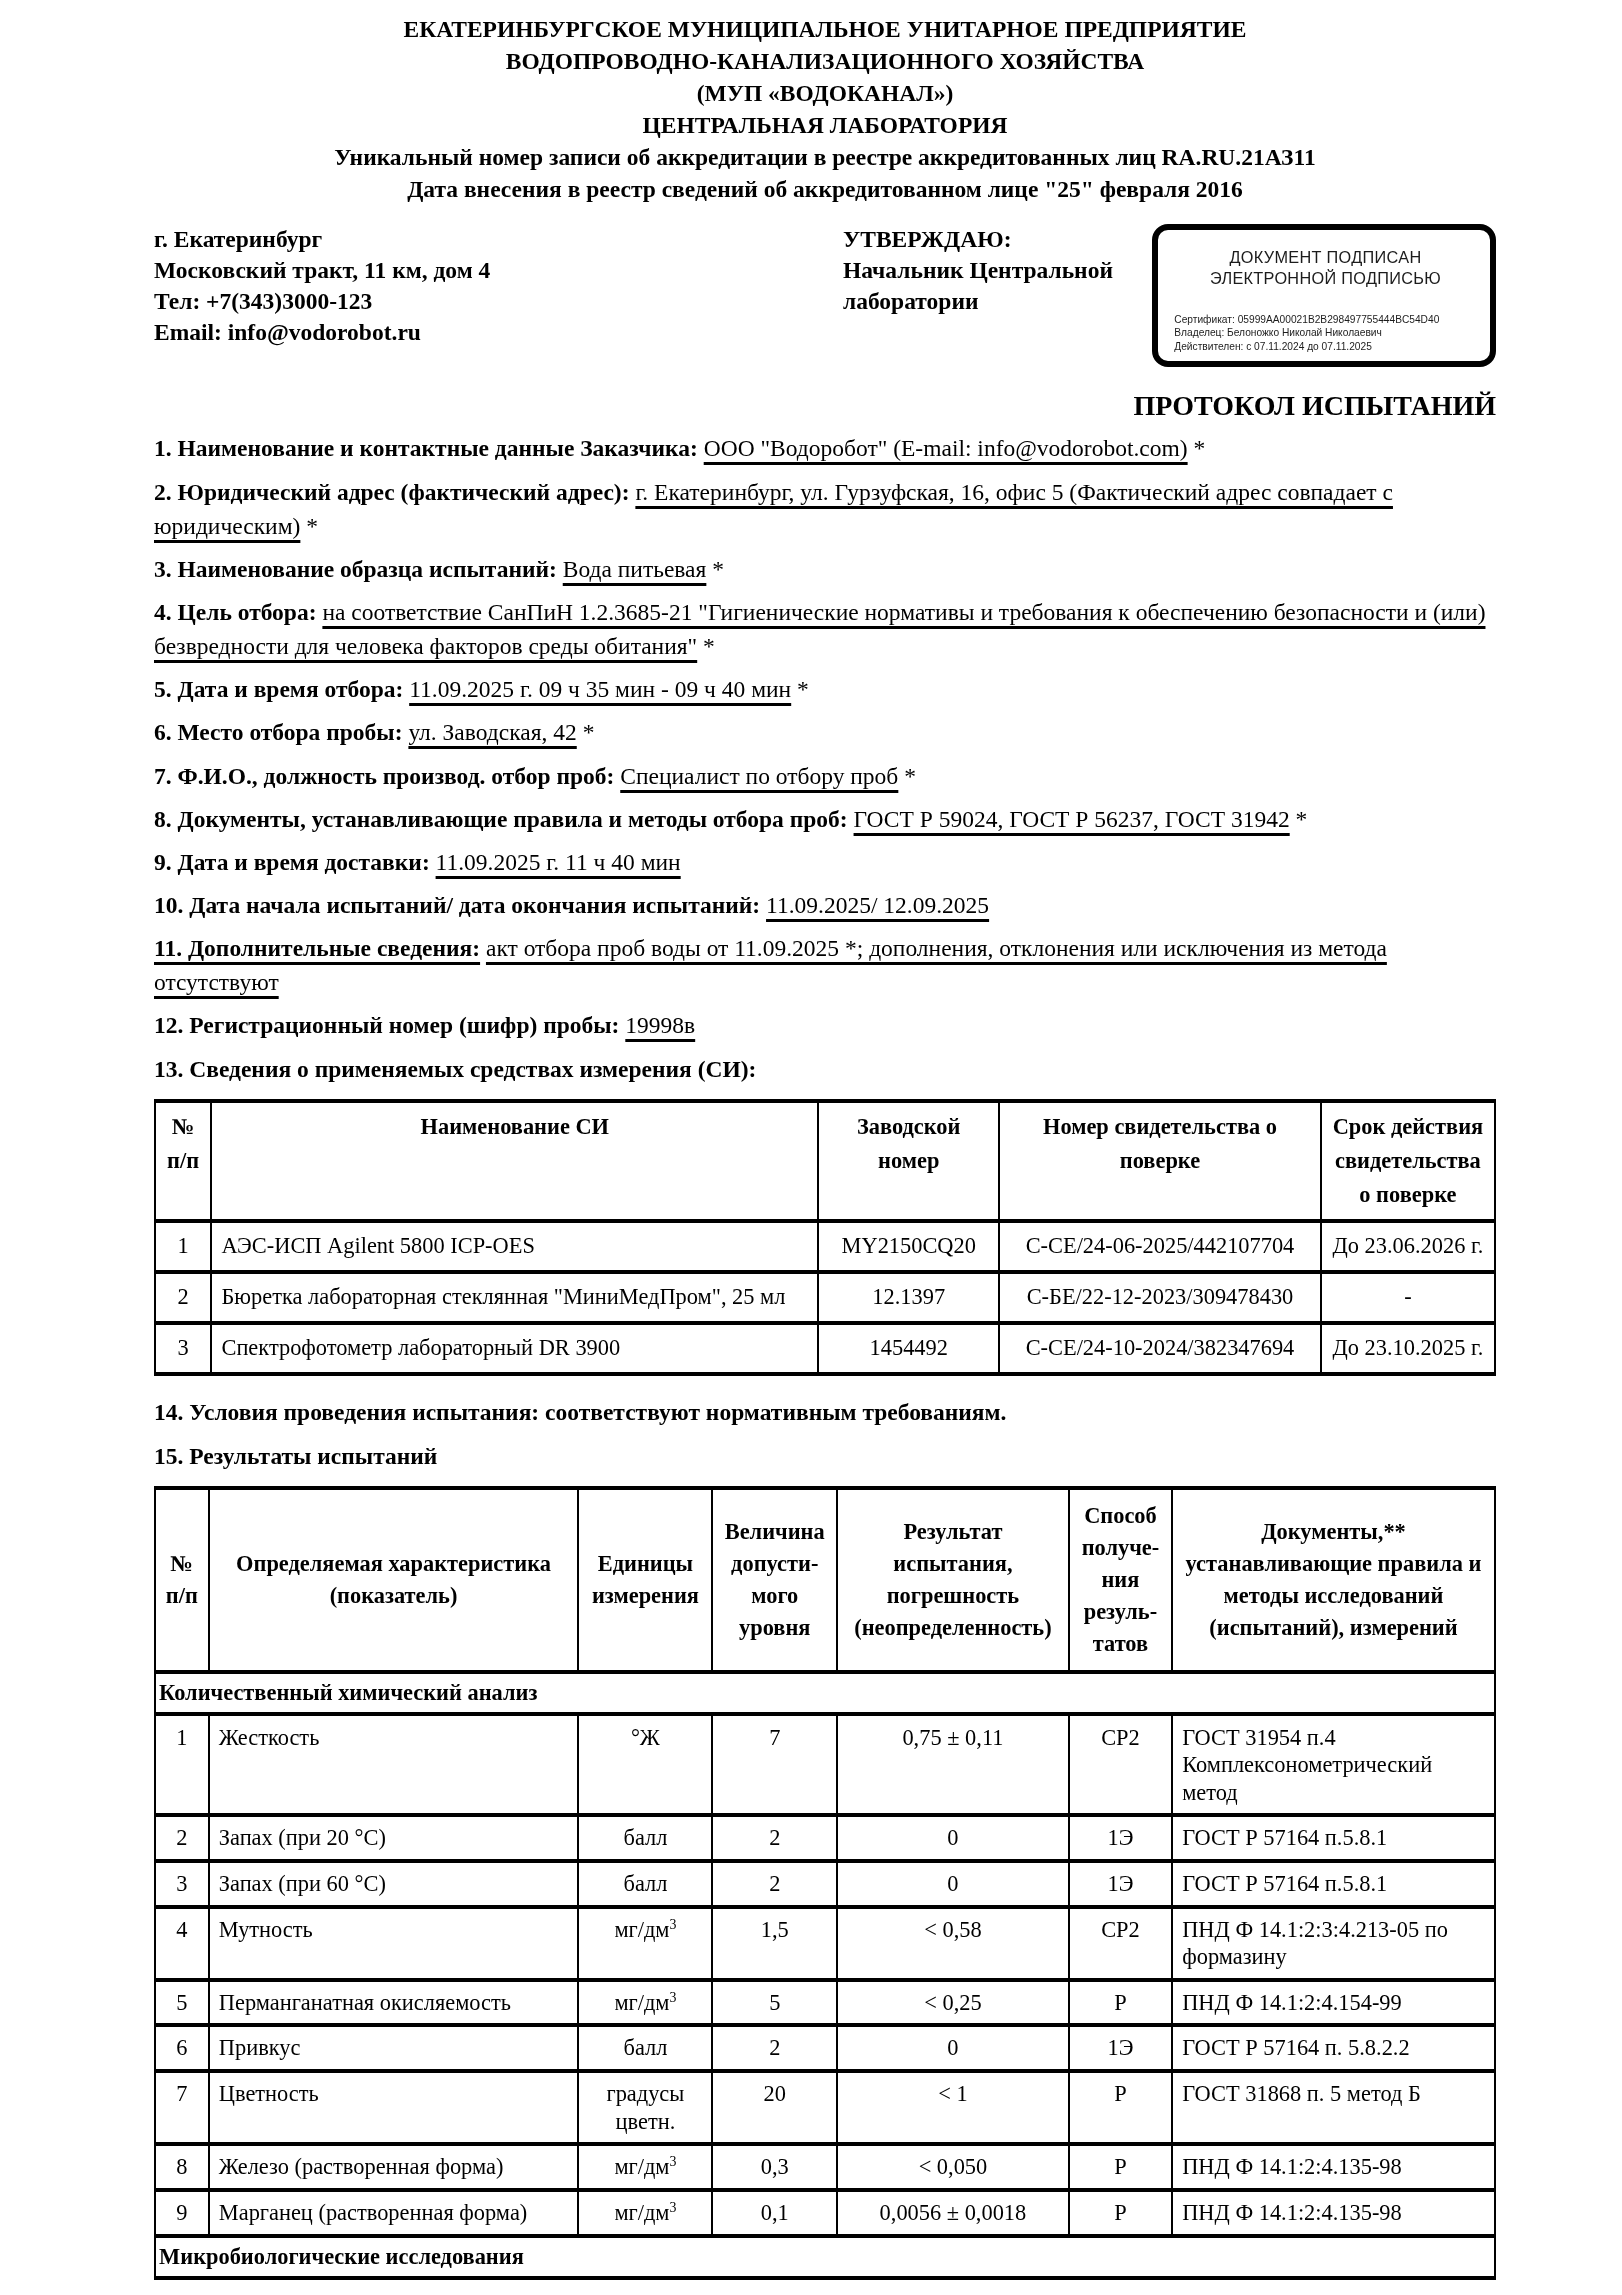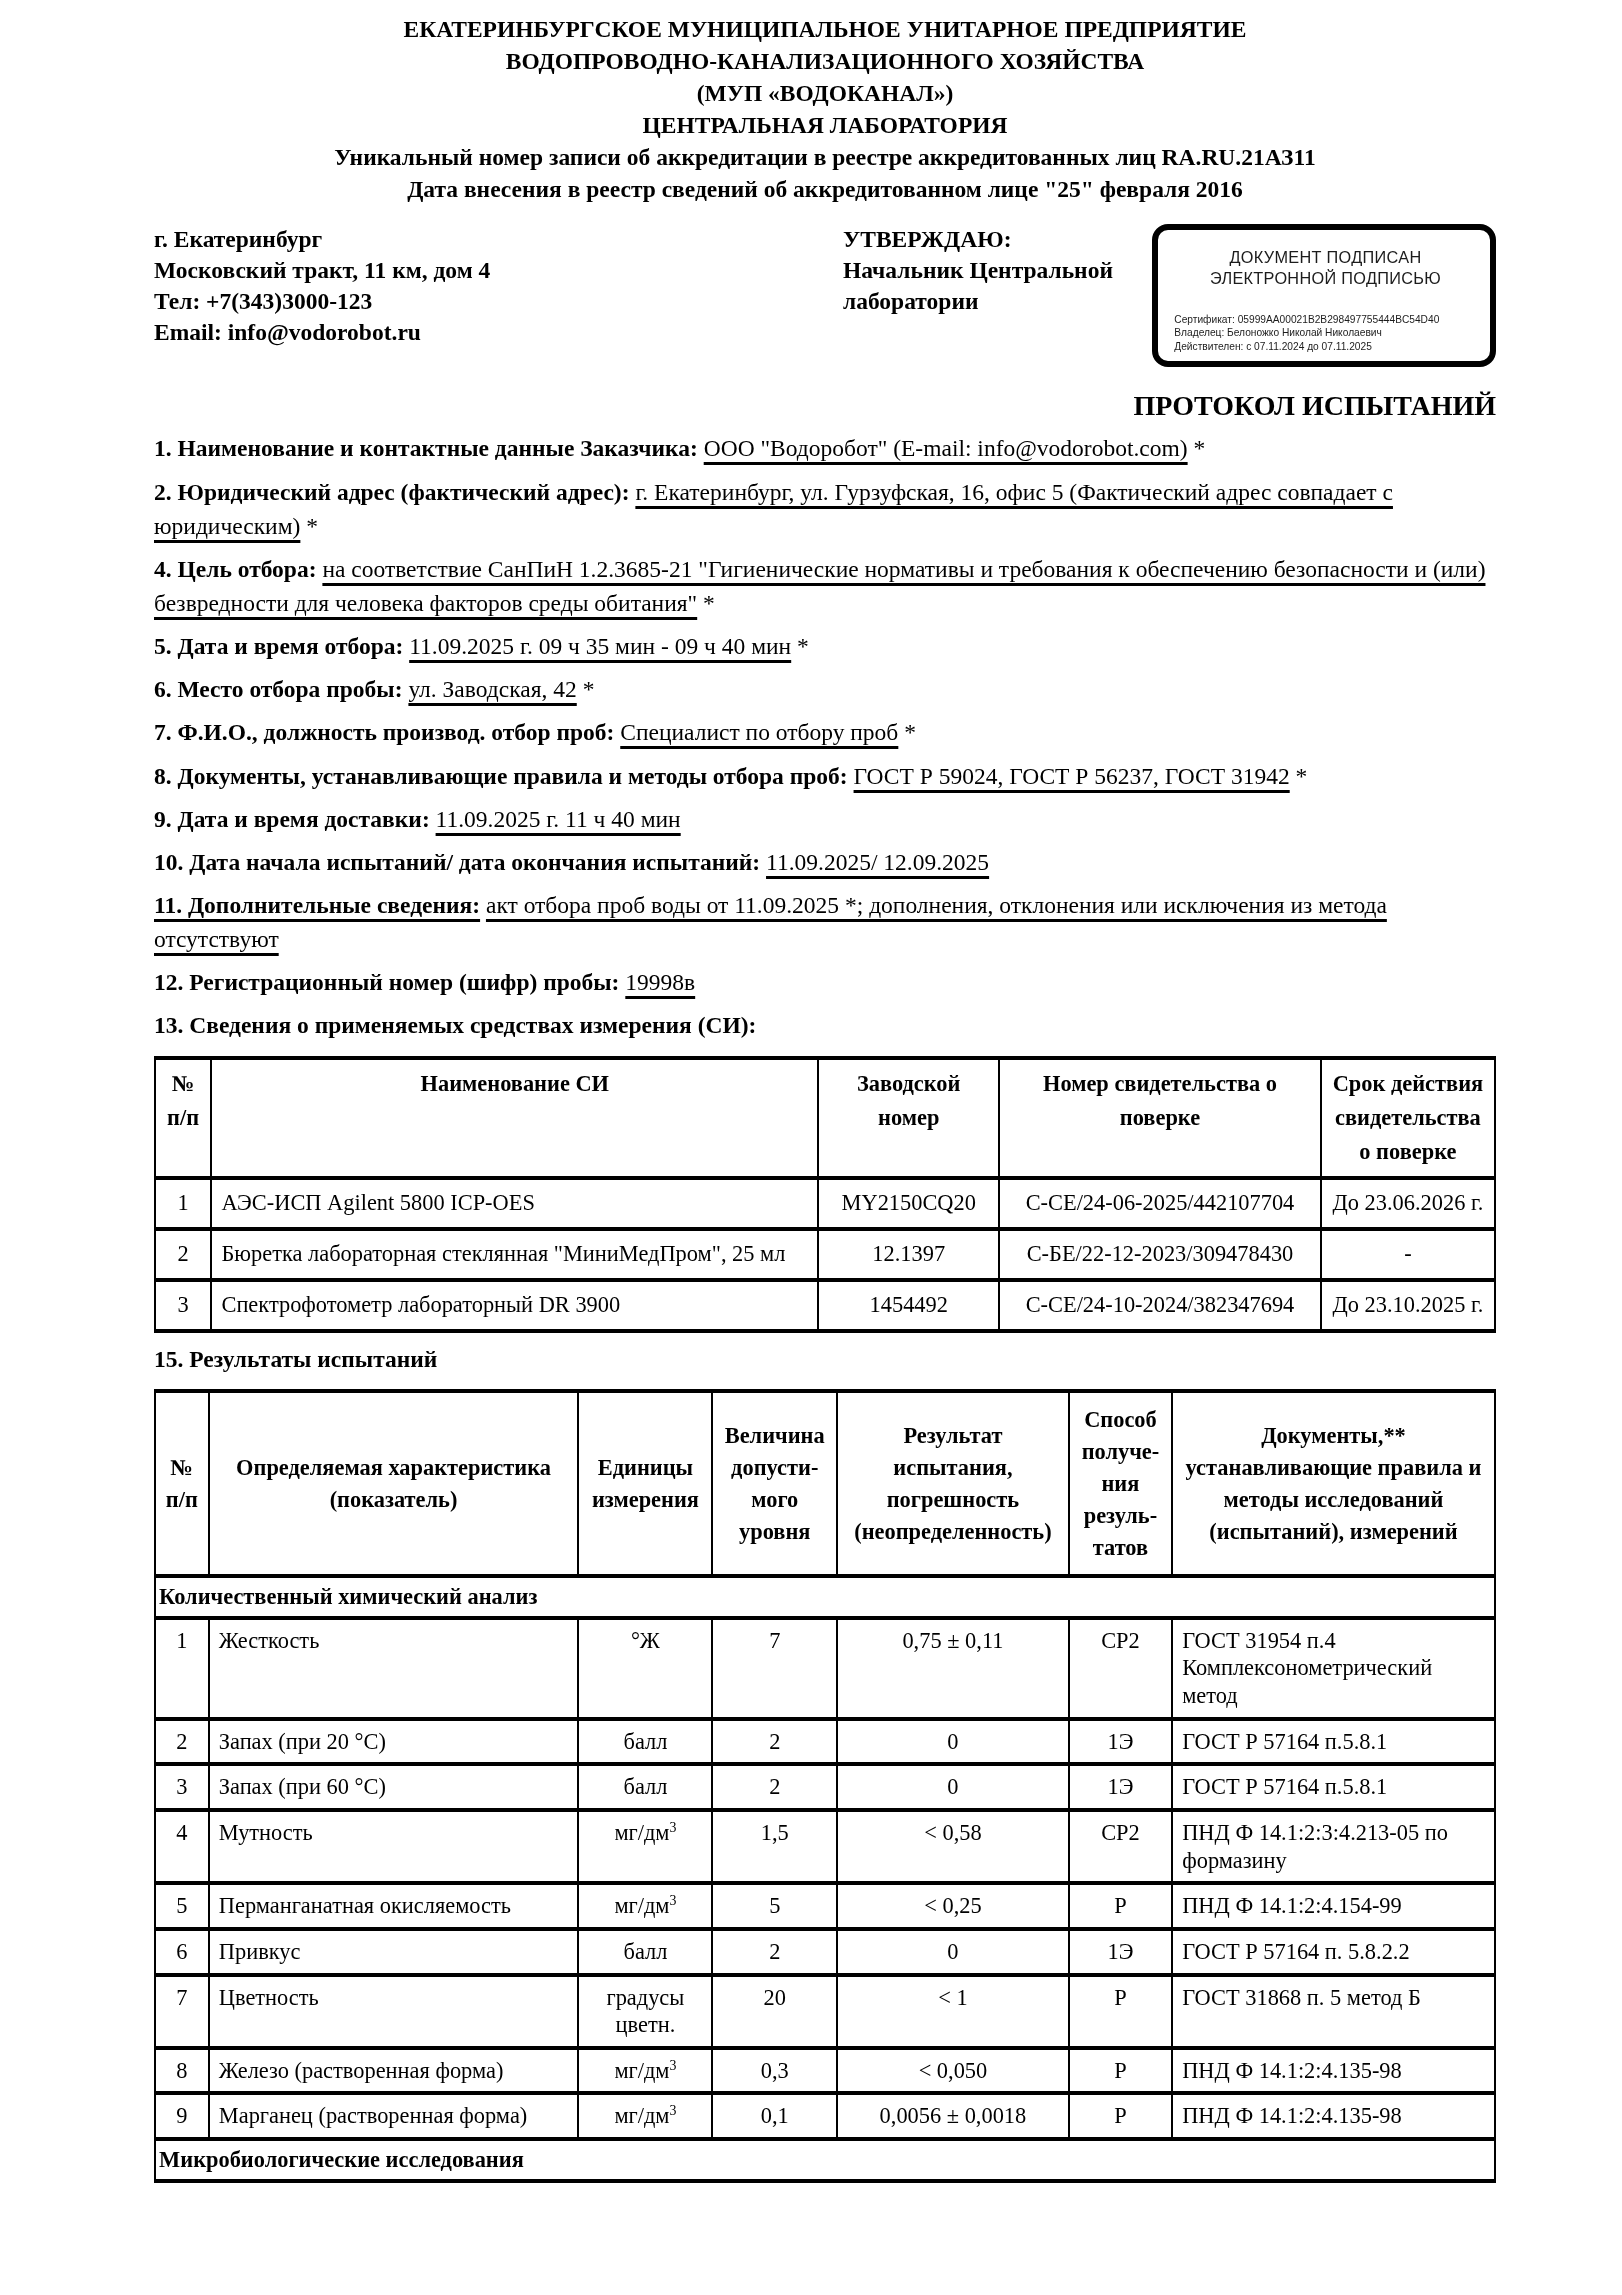--- a/index.html
+++ b/index.html
@@ -89,20 +89,21 @@
         <div>Действителен: с 07.11.2024 до 07.11.2025</div>
       </div>
     </div>
   </div>
 
   <div class="protocol-title">ПРОТОКОЛ ИСПЫТАНИЙ</div>
 
   <div class="items">
       <p class="item"><b>1. Наименование и контактные данные Заказчика:</b> <span class="u">ООО "Водоробот" (E-mail: info@vodorobot.com)</span> <span>*</span></p>
       <p class="item"><b>2. Юридический адрес (фактический адрес):</b> <span class="u">г. Екатеринбург, ул. Гурзуфская, 16, офис 5 (Фактический адрес совпадает с юридическим)</span> <span>*</span></p>
+      <p class="item"><b>3. Наименование образца испытаний:</b> <span class="u">Вода питьевая</span> <span>*</span></p>
       <p class="item"><b>4. Цель отбора:</b> <span class="u">на соответствие СанПиН 1.2.3685-21 "Гигиенические нормативы и требования к обеспечению безопасности и (или) безвредности для человека факторов среды обитания"</span> <span>*</span></p>
       <p class="item"><b>5. Дата и время отбора:</b> <span class="u">11.09.2025 г. 09 ч 35 мин - 09 ч 40 мин</span> <span>*</span></p>
       <p class="item"><b>6. Место отбора пробы:</b> <span class="u">ул. Заводская, 42</span> <span>*</span></p>
       <p class="item"><b>7. Ф.И.О., должность производ. отбор проб:</b> <span class="u">Специалист по отбору проб</span> <span>*</span></p>
       <p class="item"><b>8. Документы, устанавливающие правила и методы отбора проб:</b> <span class="u">ГОСТ Р 59024, ГОСТ Р 56237, ГОСТ 31942</span> <span>*</span></p>
       <p class="item"><b>9. Дата  и время доставки:</b> <span class="u">11.09.2025 г. 11 ч 40 мин</span></p>
       <p class="item"><b>10. Дата начала испытаний/ дата окончания испытаний:</b> <span class="u">11.09.2025/ 12.09.2025</span></p>
       <p class="item"><b class="u">11. Дополнительные сведения:</b> <span class="u">акт отбора проб воды от 11.09.2025 *; дополнения, отклонения или исключения из метода отсутствуют</span></p>
       <p class="item"><b>12. Регистрационный номер (шифр) пробы:</b> <span class="u">19998в</span></p>
     </div>
@@ -144,20 +145,21 @@
         <tr>
           <td class="c">3</td>
           <td class="l">Спектрофотометр лабораторный DR 3900</td>
           <td class="c">1454492</td>
           <td class="c">С-СЕ/24-10-2024/382347694</td>
           <td class="c">До 23.10.2025 г.</td>
         </tr>
       </tbody>
   </table>
 
+  <p class="item bold-para" style="margin-top:19.4px">14. Условия проведения испытания: соответствуют нормативным требованиям.</p>
   <p class="item bold-para">15. Результаты испытаний</p>
 
   <table id="results-table">
     <colgroup>
       <col style="width:4.0%">
         <col style="width:27.6%">
         <col style="width:10.0%">
         <col style="width:9.3%">
         <col style="width:17.3%">
         <col style="width:7.7%">

